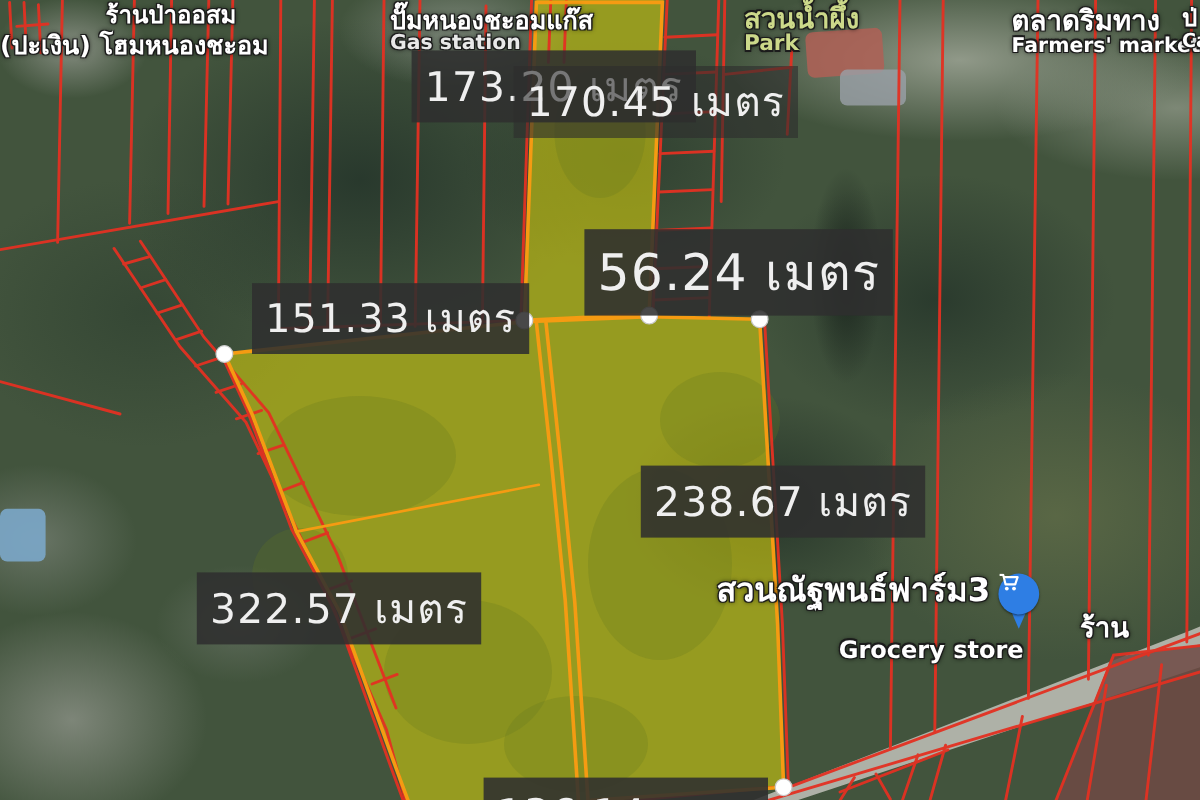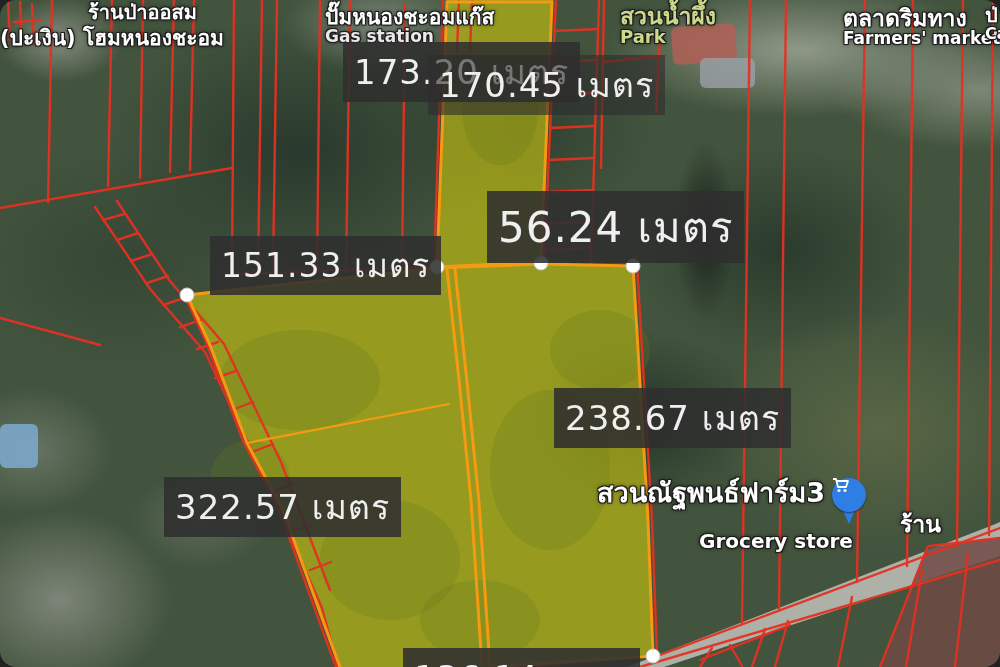--- a/index.html
+++ b/index.html
@@ -1,17 +1,17 @@
 <!DOCTYPE html>
 <html><head>
 <meta charset="utf-8">
 <style>
   html,body{margin:0;padding:0;background:#222;}
   #stage{position:relative;width:1000px;height:667px;overflow:hidden;
-         font-family:"DejaVu Sans",sans-serif;border-radius:16px;}
+         font-family:"DejaVu Sans",sans-serif;}
   
   .map-bg{position:absolute;inset:0;background-color:#42543d;
     background-image:
       radial-gradient(90px 60px at 60px 40px, rgba(150,155,145,.80), transparent 70%),
       radial-gradient(140px 70px at 380px 25px, rgba(140,148,138,.75), transparent 70%),
       radial-gradient(260px 90px at 800px 50px, rgba(158,165,150,.85), transparent 75%),
       radial-gradient(200px 80px at 980px 90px, rgba(150,158,142,.70), transparent 75%),
       radial-gradient(40px 120px at 705px 230px, rgba(25,35,28,.90), transparent 75%),
       radial-gradient(120px 90px at 30px 450px, rgba(130,138,128,.60), transparent 70%),
       radial-gradient(150px 120px at 60px 600px, rgba(145,150,140,.75), transparent 75%),
@@ -202,16 +202,16 @@
         <circle cx="7" cy="12.5" r="1.6" fill="#fff"></circle>
         <circle cx="13" cy="12.5" r="1.6" fill="#fff"></circle>
       </svg>
     </div>
   </div>
 
   <div class="meas" style="left:343px;top:42px;"><span>173.20 เมตร</span></div>
   <div class="meas ghost" style="left:428px;top:55px;"><span>170.45 เมตร</span></div>
   <div class="meas" style="left:210px;top:209px;font-size:33px;margin-top:27px;"><span>151.33 เมตร</span></div>
   <div class="meas" style="left:487px;top:191px;font-size:42px;"><span>56.24 เมตร</span></div>
-  <div class="meas" style="left:554px;top:388px;"><span>238.67 เมตร</span></div>
+  <div class="meas" style="left:534px;top:388px;"><span>238.67 เมตร</span></div>
   <div class="meas" style="left:164px;top:477px;"><span>322.57 เมตร</span></div>
   <div class="meas clip" style="left:403px;top:648px;"><span>136.14 เมตร</span></div>
 </div>
 
 </body></html>

